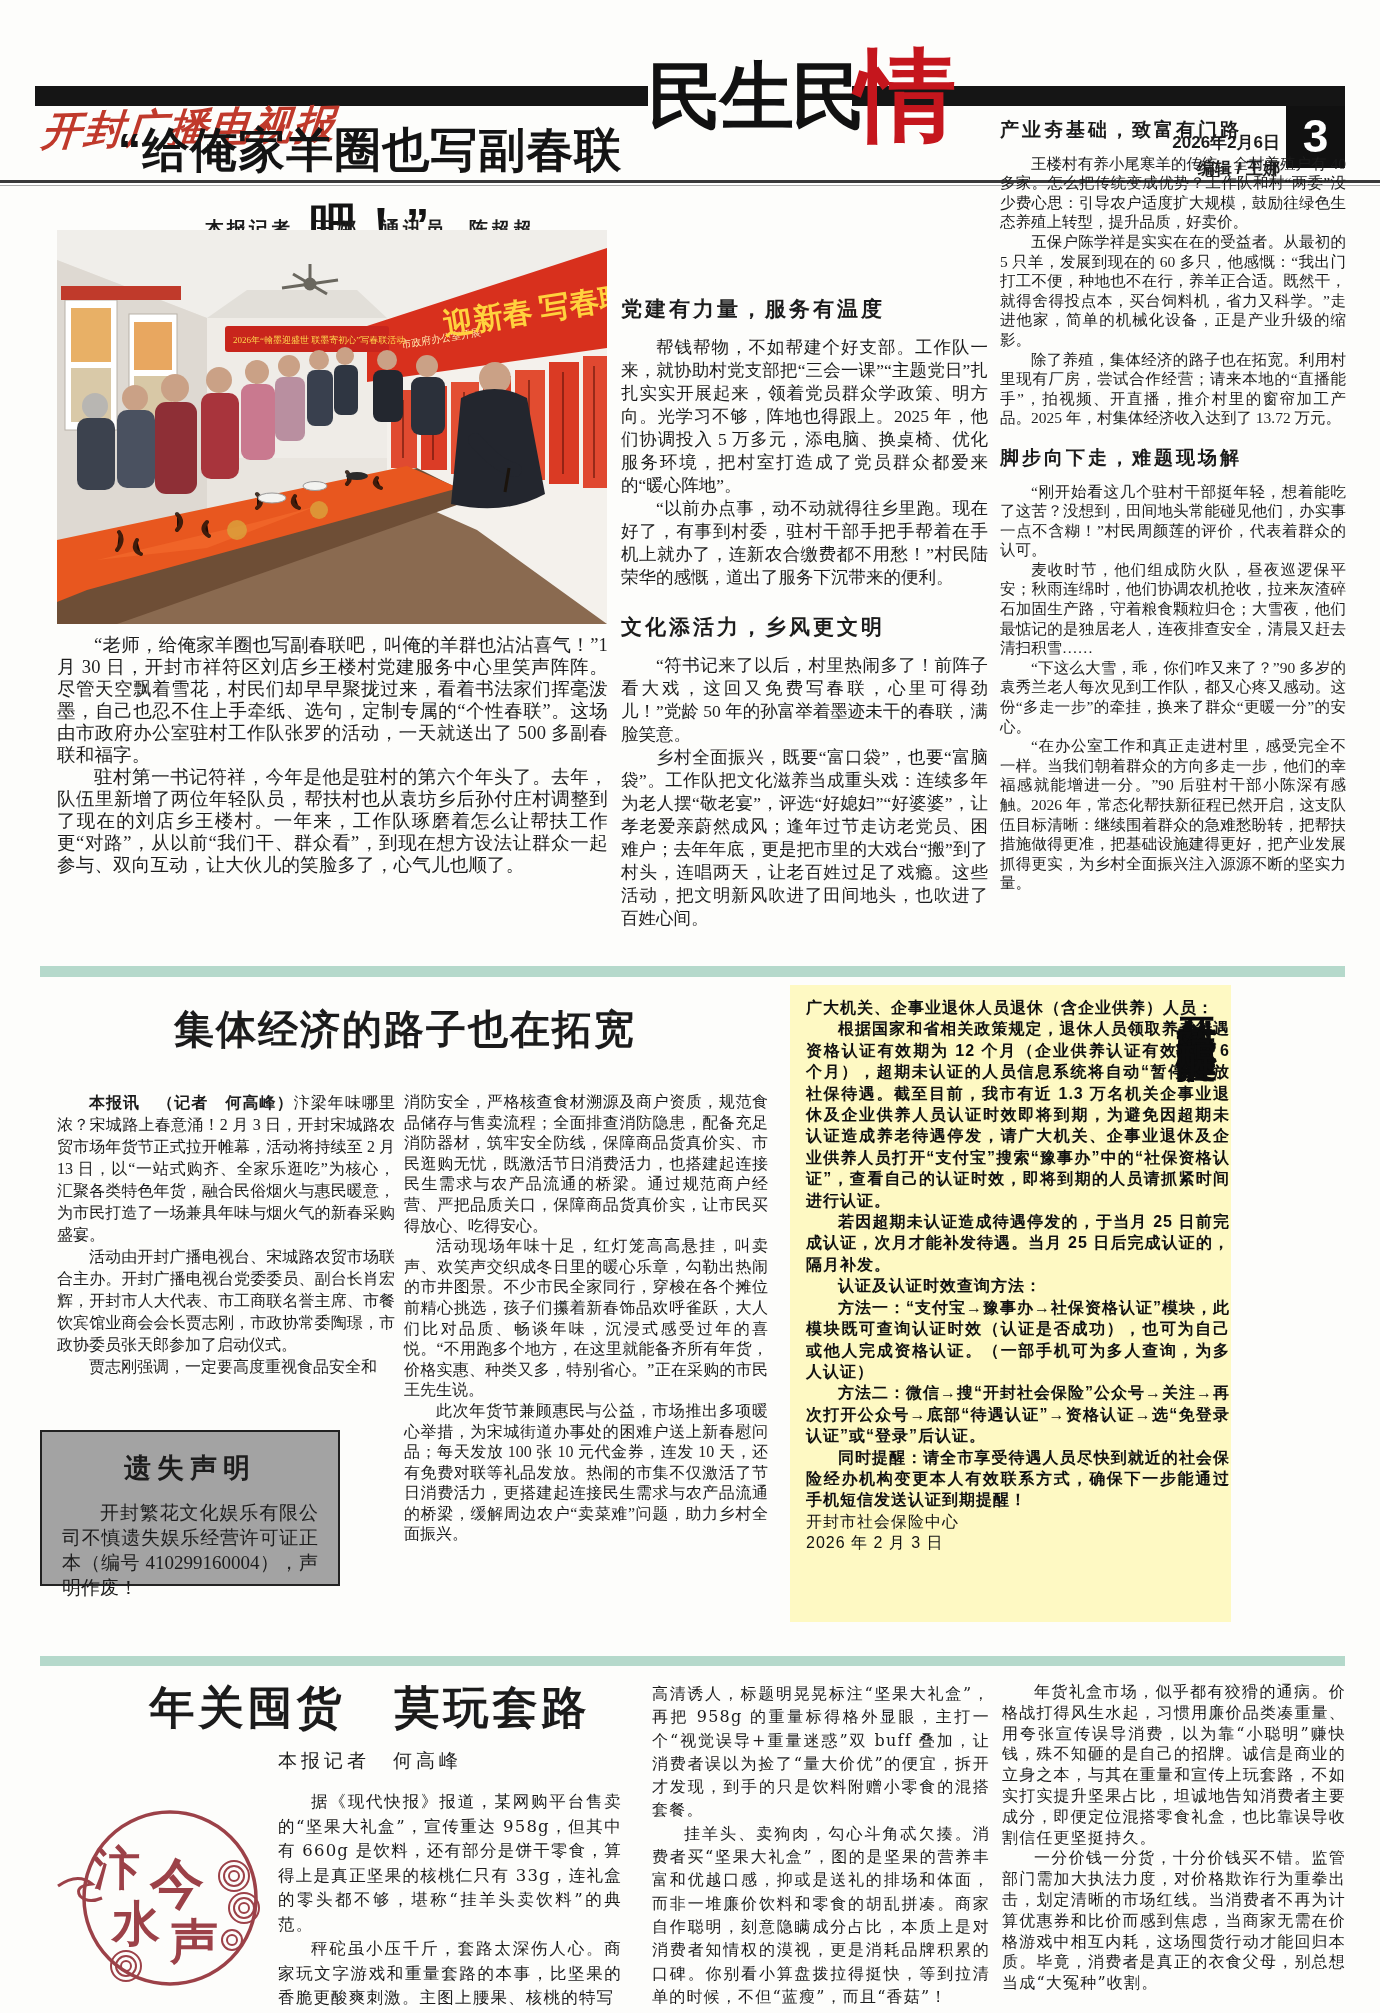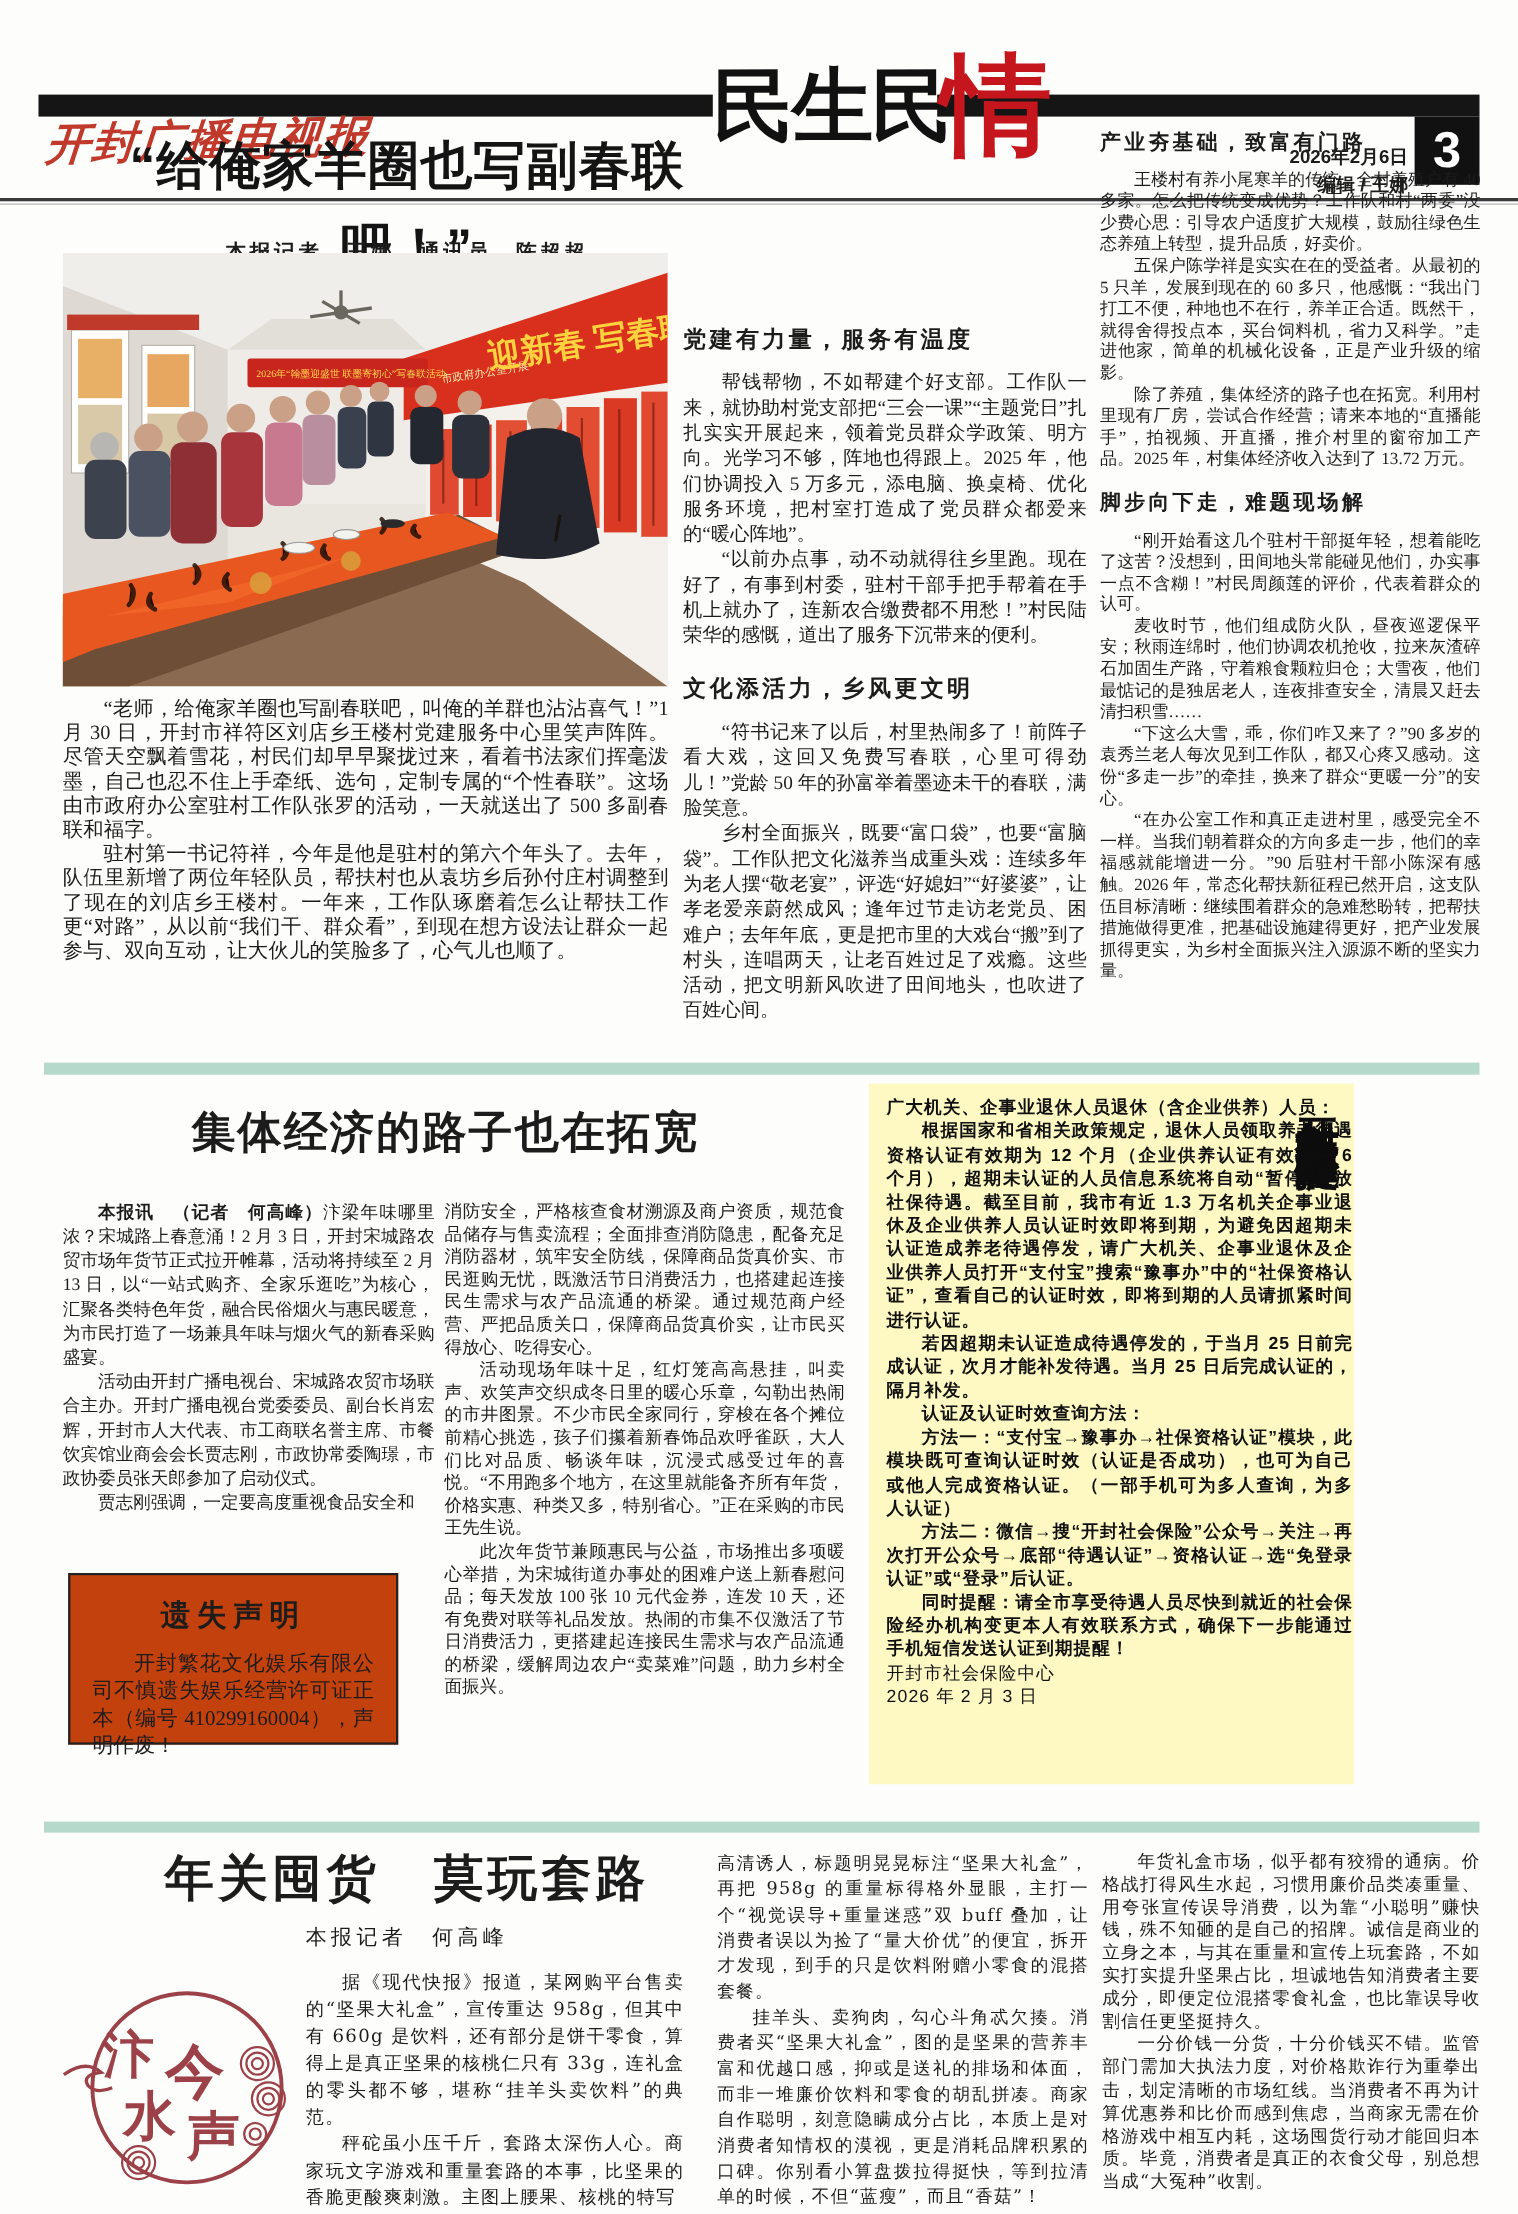--- a/index.html
+++ b/index.html
@@ -34,21 +34,21 @@
   .colright{top:120px;left:1000px;width:346px;font-size:15.5px;line-height:19.6px;}
   .subhead{font-family:"Liberation Sans",sans-serif;font-weight:bold;text-align:center;letter-spacing:3px;}
   .colmid .subhead{font-size:21px;margin:6px 0 16px 0;}
   .colright .subhead{font-size:19px;margin:8px 0 14px 0;}
   .greenbar{left:40px;width:1305px;background:#b5d9cb;}
   
   .headline2{top:1002px;left:40px;width:730px;text-align:center;font-size:40px;font-weight:900;
              letter-spacing:2px;font-family:"Liberation Serif",serif;}
   .a2col1{top:1092px;left:57px;width:338px;font-size:16px;line-height:22px;}
   .a2col2{top:1092px;left:404px;width:364px;font-size:16px;line-height:20.6px;}
-  .lostbox{top:1430px;left:62px;width:296px;height:152px;border:2px solid #222;background:#c2410c;}
+  .lostbox{top:1430px;left:40px;width:296px;height:152px;border:2px solid #222;background:#a3a3a3;}
   .lostbox h3{margin:18px 0 14px 0;text-align:center;font-size:27px;letter-spacing:6px;font-weight:bold;}
   .lostbox p{padding:0 20px;font-size:19px;line-height:25px;}
   
   .bluebox{top:985px;left:790px;width:441px;height:637px;background:#fef9c3;}
   .bluebody{position:absolute;top:12px;left:16px;width:424px;font-size:16px;line-height:21.4px;
             letter-spacing:1px;font-weight:600;font-family:"Liberation Sans",sans-serif;color:#101010;}
   .vtitle{position:absolute;top:0px;right:6px;height:637px;writing-mode:vertical-rl;text-orientation:upright;
           font-size:40px;font-weight:900;letter-spacing:2px;font-family:"Liberation Sans",sans-serif;
           display:flex;align-items:center;color:#0d0d0d;}
   .sig{text-align:right;font-weight:400;}

